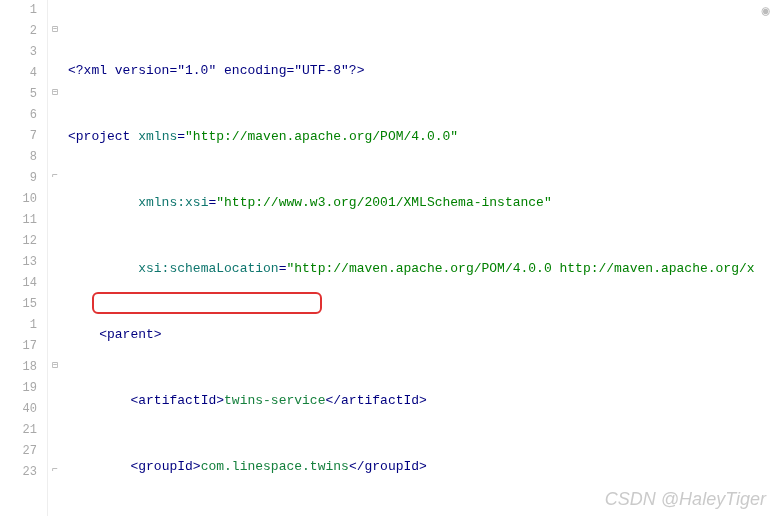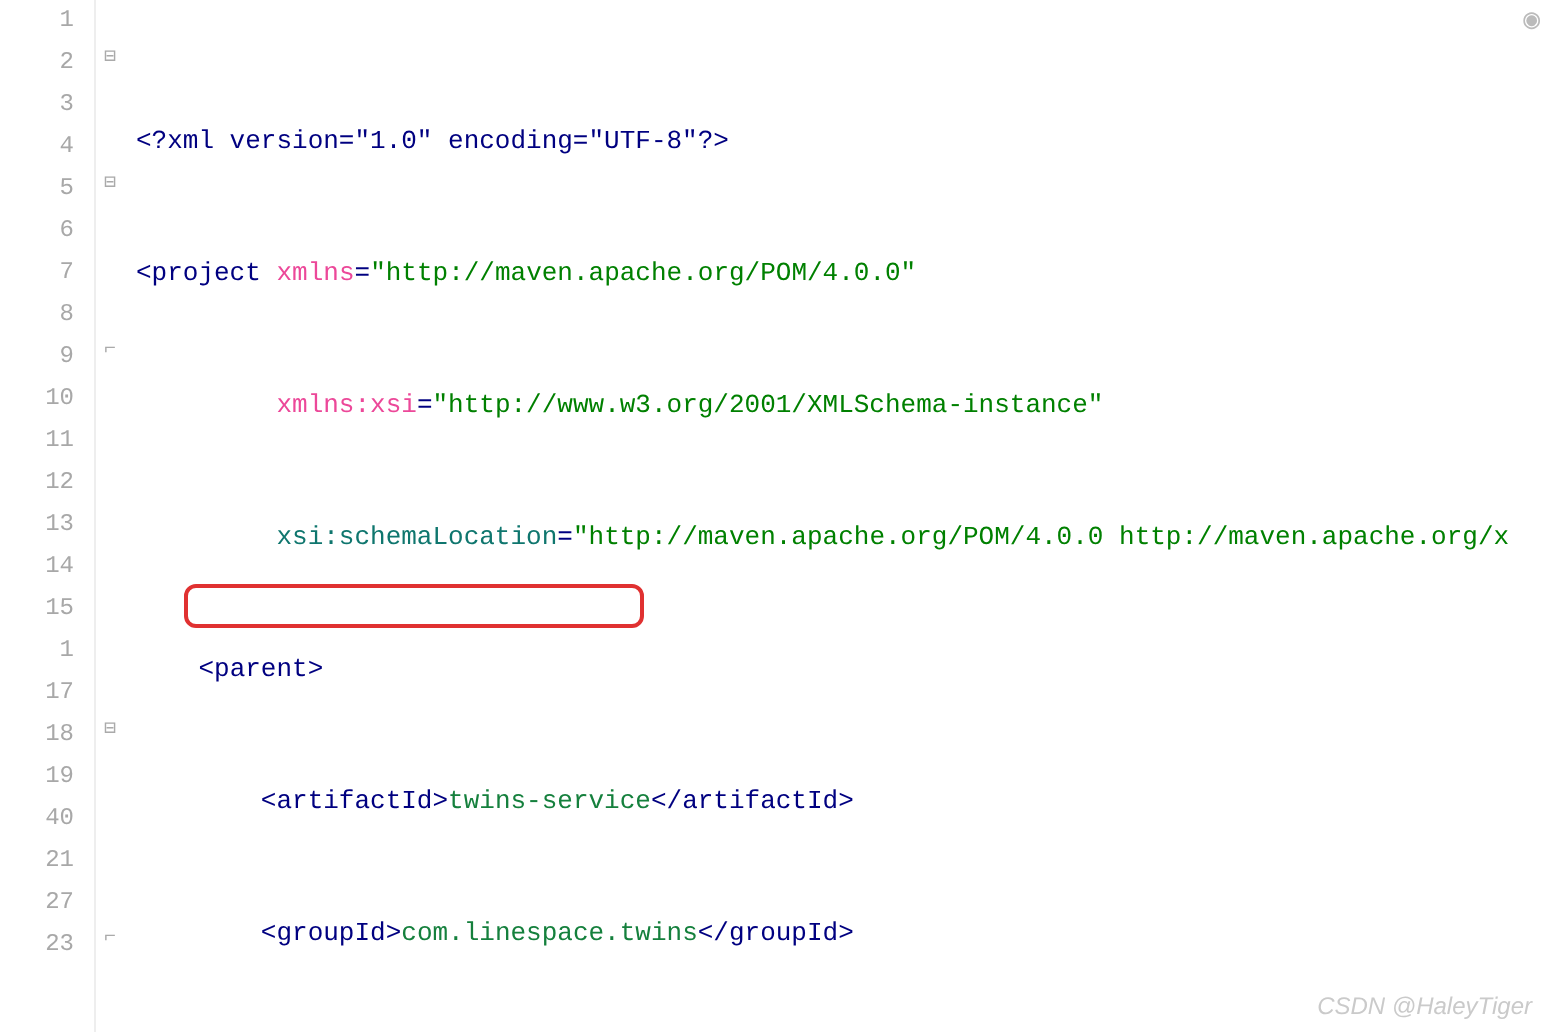--- a/index.html
+++ b/index.html
@@ -49,21 +49,21 @@
     white-space: pre;
     overflow: hidden;
   }
   .line {
     height: 21px;
     line-height: 21px;
     padding-left: 4px;
     position: relative;
   }
   .tag { color: #000080; }
-  .attr { color: #ec4899; }
+  .attr { color: #0f766e; }
   .ns  { color: #0f766e; }
   .val { color: #008000; }
   .txt { color: #15803d; }
   .punct { color: #000080; }
   .highlight-box {
     position: absolute;
     border: 2px solid #e03131;
     border-radius: 6px;
     pointer-events: none;
   }
@@ -73,21 +73,21 @@
     right: 6px;
     color: #bbb;
     font-size: 14px;
   }
   .watermark {
     position: absolute;
     right: 10px;
     bottom: 6px;
     color: #bdbdbd;
     font-family: sans-serif;
-    font-size: 12px;
+    font-size: 18px;
     font-style: italic;
     opacity: 0.8;
   }
 </style>
 </head>
 <body>
 
 <div class="editor">
   <div class="gutter">
     <div class="num">1</div>

